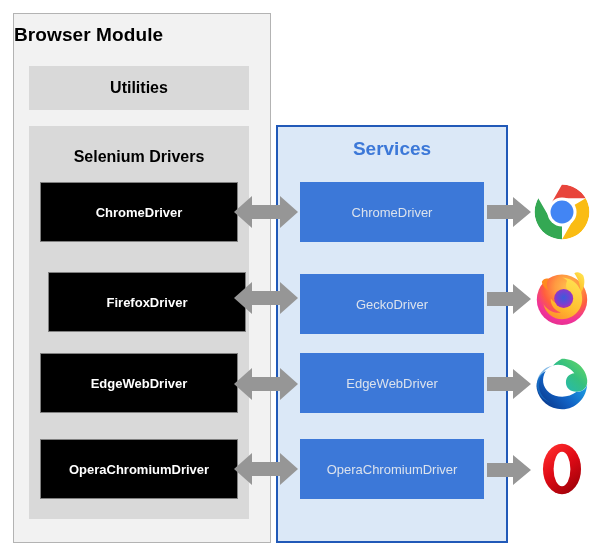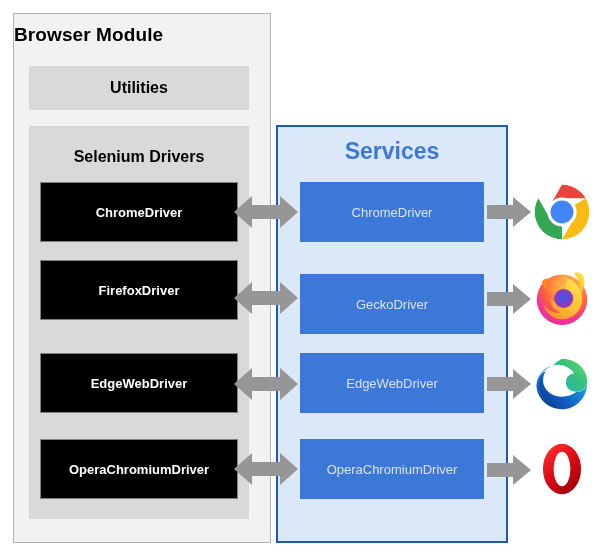--- a/index.html
+++ b/index.html
@@ -92,42 +92,42 @@
     align-items: center;
     justify-content: center;
   }
   .driver-box .label {
     font-size: 13px;
     font-weight: bold;
     color: #ffffff;
     white-space: nowrap;
   }
   .driver-box.row0 { top: 182px; }
-  .driver-box.row1 { top: 260px; }
+  .driver-box.row1 { top: 272px; margin-left: 8px; }
   .driver-box.row2 { top: 353px; }
   .driver-box.row3 { top: 439px; }
 
   
   .services-panel {
     position: absolute;
     left: 276px;
     top: 125px;
     width: 232px;
     height: 418px;
     background: #dbe8f7;
     border: 2px solid #2159b8;
     box-sizing: border-box;
   }
   .services-title {
     position: absolute;
     left: 0;
     top: 11px;
     width: 100%;
     text-align: center;
-    font-size: 23px;
+    font-size: 19px;
     font-weight: bold;
     color: #3c78d8;
   }
 
   
   .service-box {
     position: absolute;
     left: 300px;
     width: 184px;
     height: 60px;

